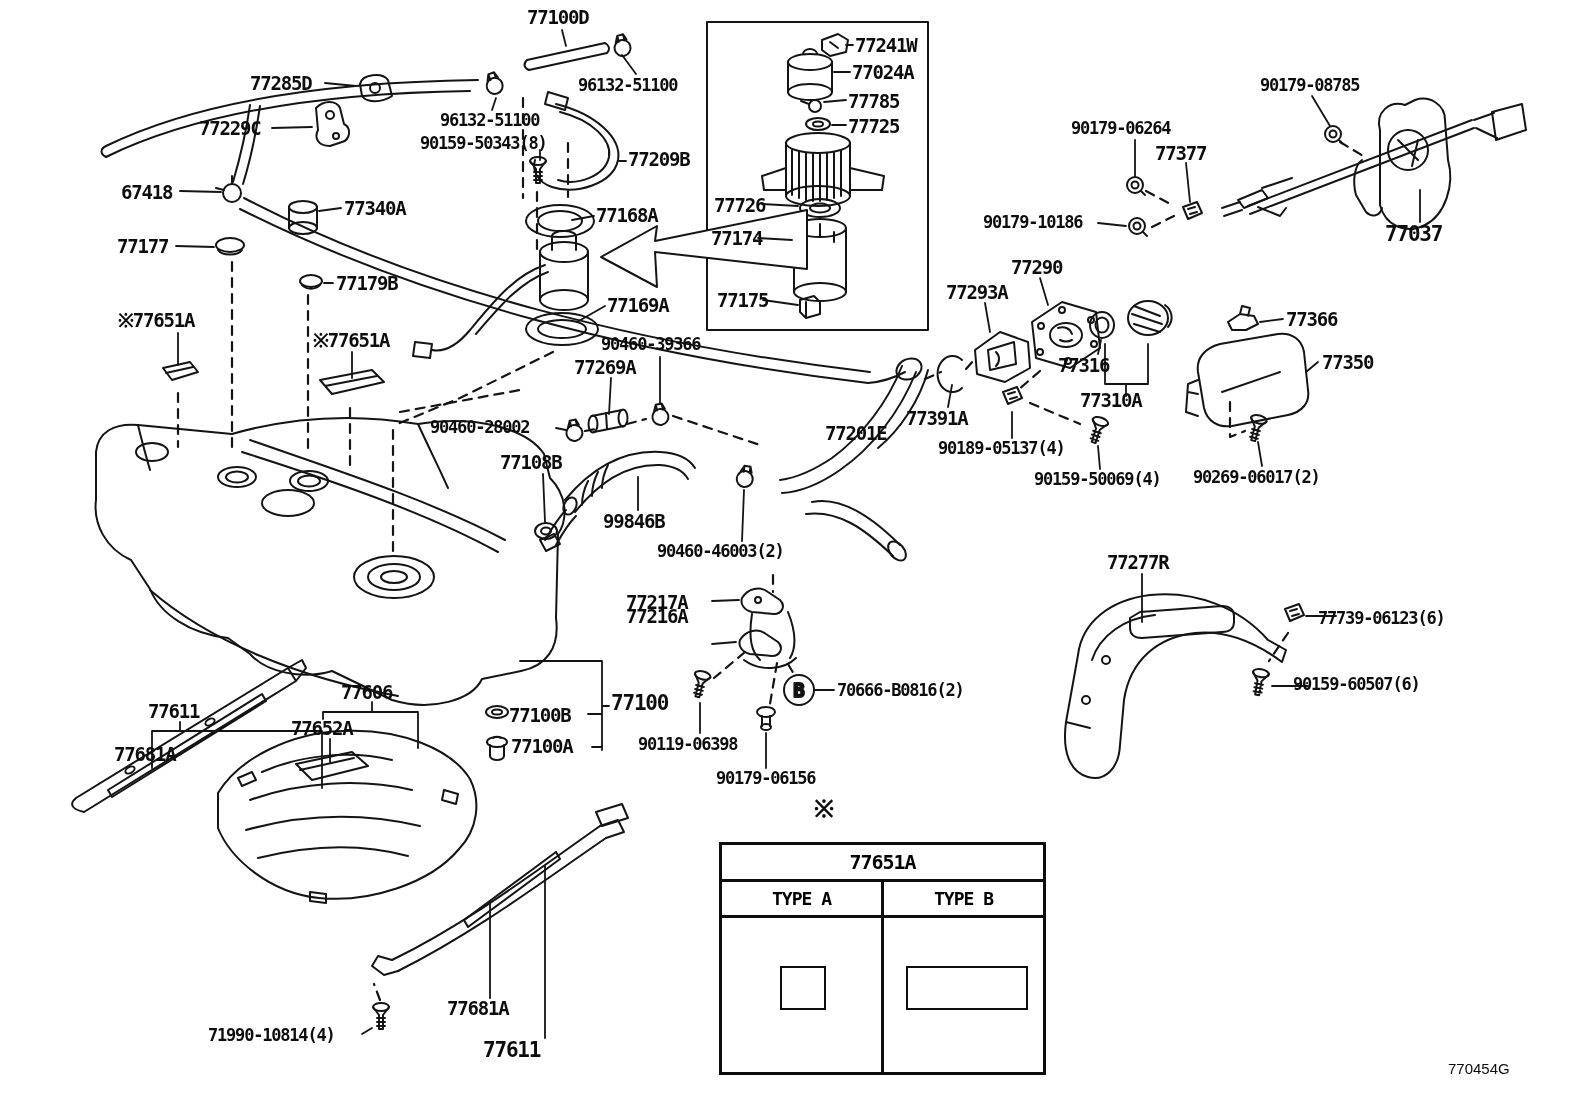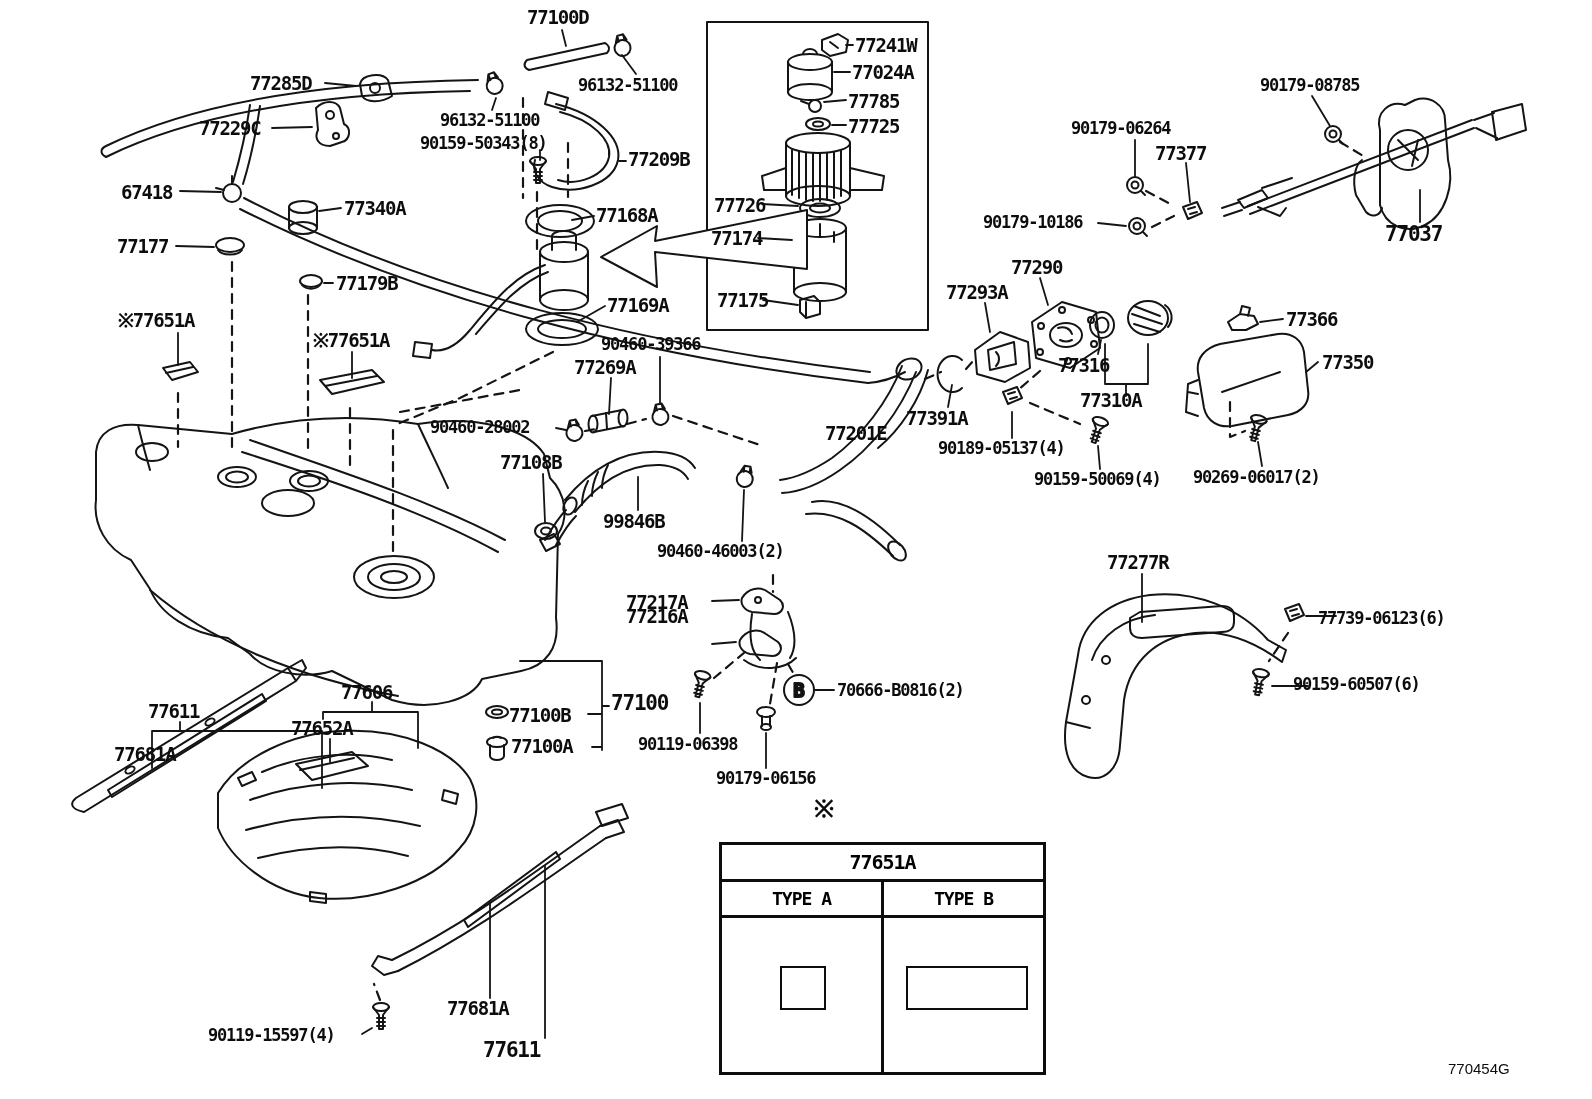--- a/index.html
+++ b/index.html
@@ -467,21 +467,21 @@
 <div class="lbl lg" style="left:611px;top:693px">77100</div>
 <div class="lbl sm" style="left:837px;top:682px">70666-B0816(2)</div>
 <div class="lbl sm" style="left:638px;top:736px">90119-06398</div>
 <div class="lbl sm" style="left:716px;top:770px">90179-06156</div>
 <div class="lbl" style="left:509px;top:706px">77100B</div>
 <div class="lbl" style="left:511px;top:737px">77100A</div>
 <div class="lbl" style="left:341px;top:683px">77606</div>
 <div class="lbl" style="left:148px;top:702px">77611</div>
 <div class="lbl" style="left:291px;top:719px">77652A</div>
 <div class="lbl" style="left:114px;top:745px">77681A</div>
-<div class="lbl sm" style="left:208px;top:1027px">90119-15597(4)</div>
+<div class="lbl sm" style="left:208px;top:1027px">71990-10814(4)</div>
 <div class="lbl" style="left:447px;top:999px">77681A</div>
 <div class="lbl lg" style="left:483px;top:1040px">77611</div>
 <div class="lbl" style="left:1107px;top:553px">77277R</div>
 <div class="lbl sm" style="left:1318px;top:610px">77739-06123(6)</div>
 <div class="lbl sm" style="left:1293px;top:676px">90159-60507(6)</div>
 <div class="lbl mark" style="left:814px;top:797px">※</div>
 <div class="lbl plain" style="left:1448px;top:1060px">770454G</div>
 
 <div id="t77651">
   <div class="hd">77651A</div>

